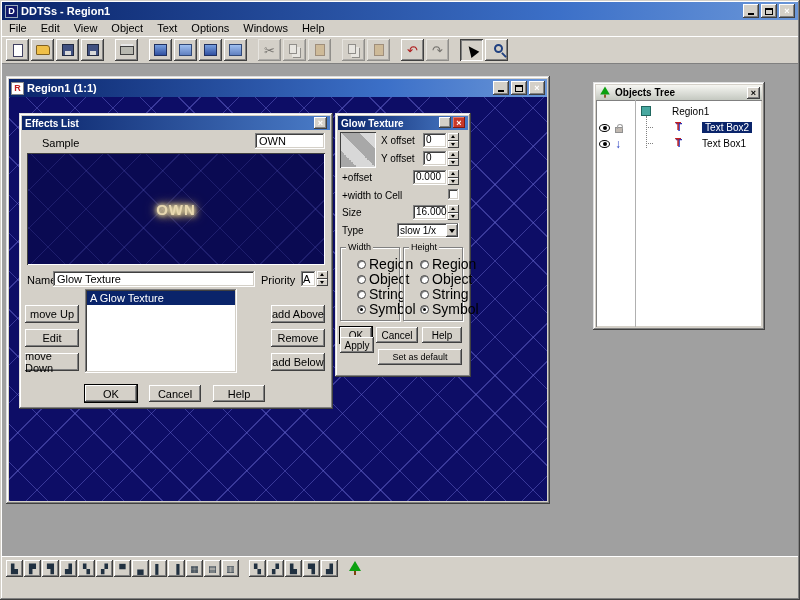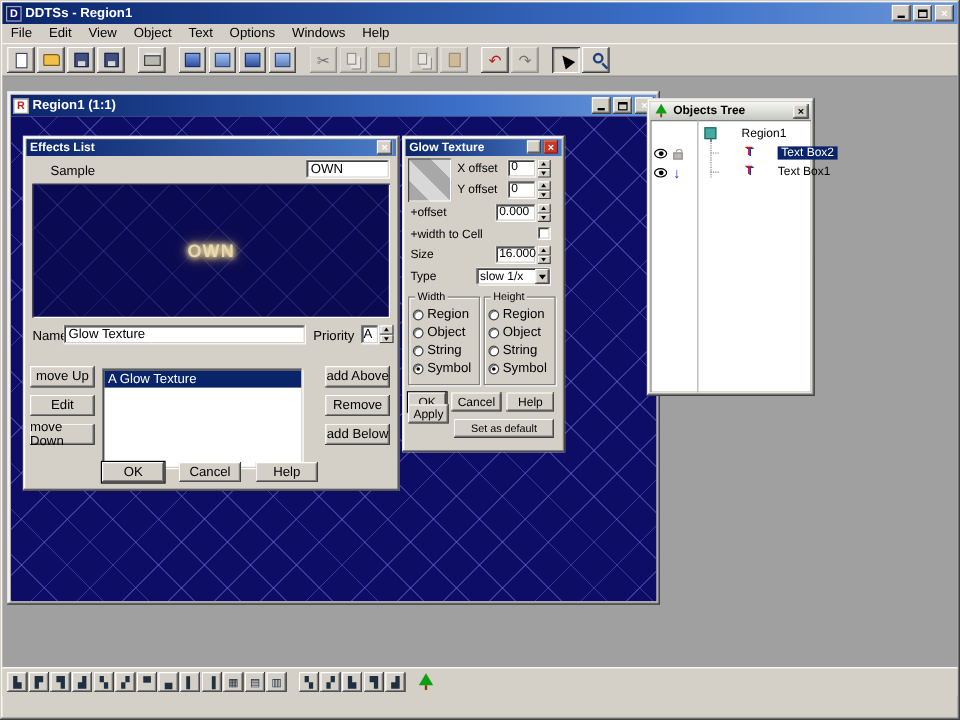--- a/index.html
+++ b/index.html
@@ -53,21 +53,21 @@
   .dlg-x{margin-left:auto;width:13px;height:12px;font-size:9px;font-weight:bold}
   .abs{position:absolute}
   .lbl{position:absolute;white-space:nowrap}
   
   .effects{left:10px;top:16px;width:314px;height:296px}
   .fx-sample-field{left:236px;top:20px;width:70px;height:16px}
   .fx-preview{left:8px;top:40px;width:298px;height:112px;background-color:#0a0a52;background-image:repeating-linear-gradient(45deg,rgba(90,90,190,.25) 0 1px,transparent 1px 27px),repeating-linear-gradient(135deg,rgba(90,90,190,.25) 0 1px,transparent 1px 27px);box-shadow:inset 1px 1px #404040,inset -1px -1px #fff;display:flex;align-items:center;justify-content:center}
   .glowtext{color:#e8d8b0;font-weight:bold;font-size:15px;letter-spacing:1px;text-shadow:0 0 4px #fff6c8,0 0 8px #e8d890,0 0 14px #c8a850,1px 1px 6px #b09040}
   .fx-name-field{left:34px;top:158px;width:202px;height:16px}
   .fx-pri-field{left:282px;top:158px;width:15px;height:16px;padding:2px 2px}
-  .fx-list{left:66px;top:194px;width:168px;height:84px;padding:0}
+  .fx-list{left:66px;top:176px;width:152px;height:84px;padding:0}
   .fx-item{height:14px;background:#0a246a;color:#fff;padding:1px 3px;margin:2px}
   .sbtn{width:54px;height:18px;font-size:11px}
   .fx-moveup{left:6px;top:192px}.fx-edit{left:6px;top:216px}.fx-movedown{left:6px;top:240px}
   .fx-addabove{left:252px;top:192px}.fx-remove{left:252px;top:216px}.fx-addbelow{left:252px;top:240px}
   .okbtn{width:52px;height:17px}
   .fx-ok{left:66px;top:272px;box-shadow:0 0 0 1px #000,inset -1px -1px #404040,inset 1px 1px #fff,inset -2px -2px #808080}
   .fx-cancel{left:130px;top:272px}.fx-help{left:194px;top:272px}
   
   .glow{left:326px;top:16px;width:136px;height:264px;font-size:10px}
   .glowbar .dlg-x{margin-left:auto}
@@ -79,31 +79,31 @@
   .su,.sd{flex:1;background:#d4d0c8;box-shadow:inset -1px -1px #404040,inset 1px 1px #fff;position:relative}
   .su::after{content:"";position:absolute;left:3px;top:2px;border-left:2px solid transparent;border-right:2px solid transparent;border-bottom:3px solid #000}
   .sd::after{content:"";position:absolute;left:3px;top:2px;border-left:2px solid transparent;border-right:2px solid transparent;border-top:3px solid #000}
   .chk{width:11px;height:11px;padding:0}
   .ddown{display:flex;align-items:center;padding:0}
   .ddtext{flex:1;padding:1px 3px;overflow:hidden;white-space:nowrap}
   .ddbtn{width:12px;height:13px;margin:1px;position:relative}
   .ddbtn::after{content:"";position:absolute;left:3px;top:5px;border-left:3px solid transparent;border-right:3px solid transparent;border-top:4px solid #000}
   .group{position:absolute;border:1px solid #808080;box-shadow:inset 1px 1px 0 #fff,1px 1px 0 #fff}
   .group-lab{position:absolute;top:-6px;left:5px;background:#d4d0c8;padding:0 2px;font-size:9px}
-  .rrow{position:absolute;left:3px;display:flex;align-items:center;gap:3px;font-size:11px;white-space:nowrap}
+  .rrow{position:absolute;left:16px;display:flex;align-items:center;gap:3px;font-size:14px;white-space:nowrap}
   .radio{width:9px;height:9px;border-radius:50%;background:#fff;border:1px solid #404040;box-shadow:inset 1px 1px #808080;display:flex;align-items:center;justify-content:center}
   .radio.on::after{content:"";width:3px;height:3px;border-radius:50%;background:#000}
   .gbtn{height:16px;font-size:10px}
   .gl-ok{left:5px;top:214px;width:32px;box-shadow:0 0 0 1px #000,inset -1px -1px #404040,inset 1px 1px #fff,inset -2px -2px #808080}
   .gl-cancel{left:41px;top:214px;width:42px}
   .gl-help{left:87px;top:214px;width:40px}
   .gl-apply{left:5px;top:224px;width:34px}
   .gl-setdef{left:43px;top:236px;width:84px;font-size:9px}
   
-  .objtree{position:absolute;left:537px;top:18px;width:140px;height:248px;padding:3px}
+  .objtree{position:absolute;left:591px;top:18px;width:172px;height:248px;padding:3px}
   .ot-title{height:15px;background:linear-gradient(#f6f6f2,#c4c8c0);display:flex;align-items:center;gap:3px;padding:0 2px;font-weight:bold;font-size:10px}
   .ot-body{height:calc(100% - 15px);background:#fff;box-shadow:inset 1px 1px #808080,inset -1px -1px #d4d0c8;display:flex}
   .ot-left{width:40px;position:relative;border-right:1px solid #b0b0b0}
   .ot-row{position:absolute;left:3px;display:flex;gap:5px;align-items:center;height:15px}
   .i-eye{width:11px;height:8px;border:1px solid #000;border-radius:50%;position:relative;background:#fff}
   .i-eye::after{content:"";position:absolute;left:3px;top:1px;width:4px;height:4px;border-radius:50%;background:#000}
   .i-lock{width:8px;height:6px;background:#c0b8b0;border:1px solid #909090;position:relative;margin-top:4px}
   .i-lock::before{content:"";position:absolute;left:1px;top:-4px;width:4px;height:4px;border:1px solid #a0a0a0;border-bottom:none;border-radius:3px 3px 0 0}
   .i-down{color:#2038c0;font-weight:bold;font-size:12px;line-height:1}
   .ot-tree{flex:1;position:relative;font-size:10px}

